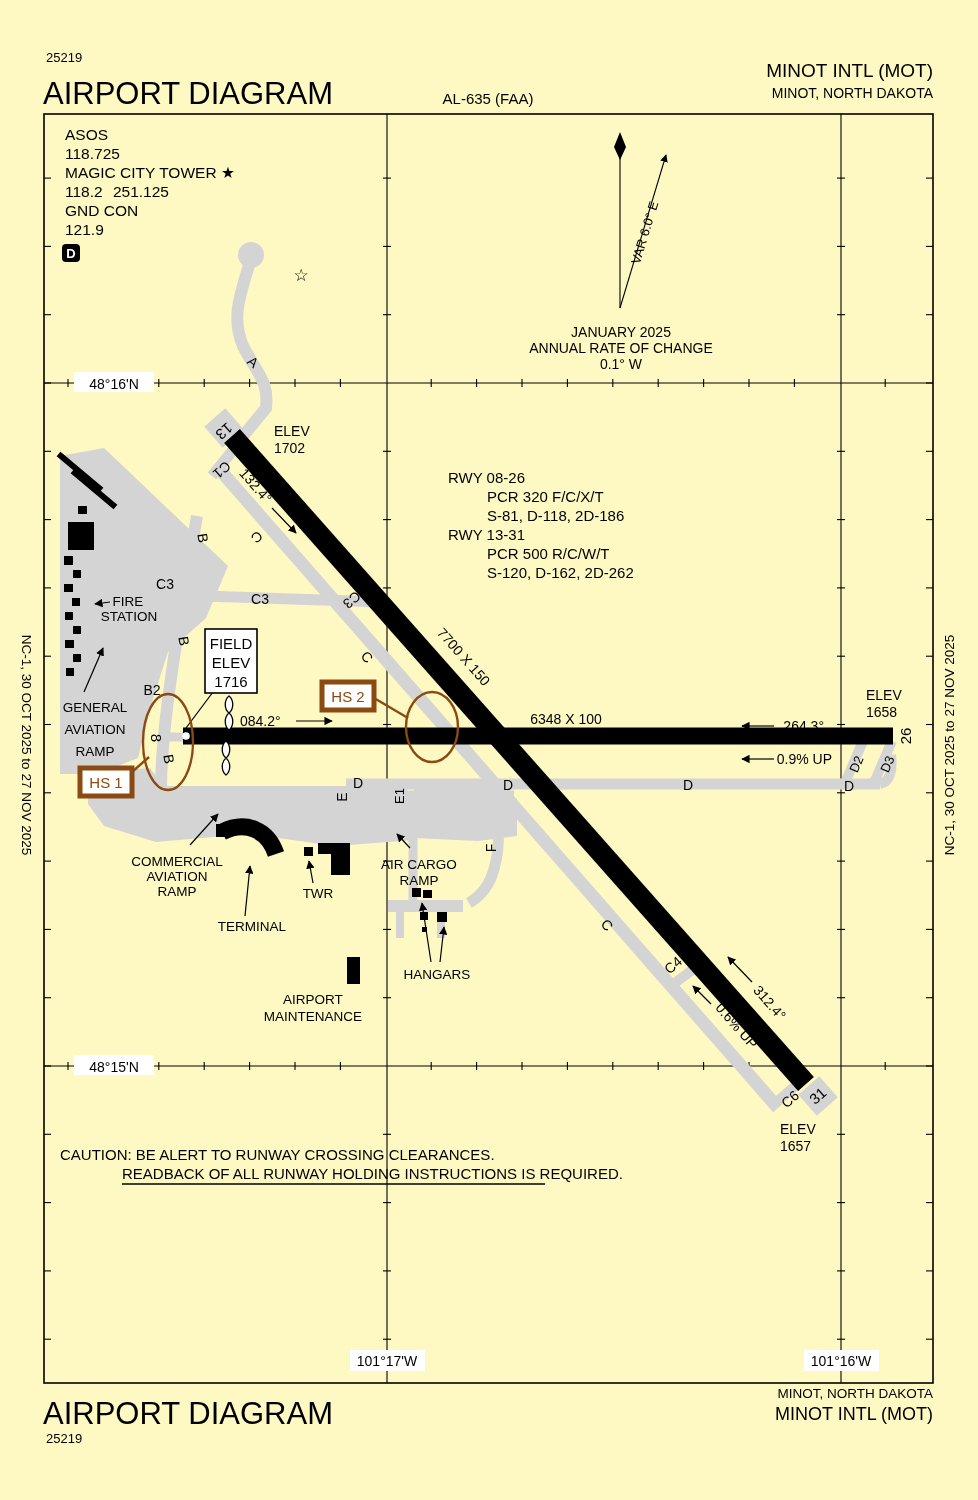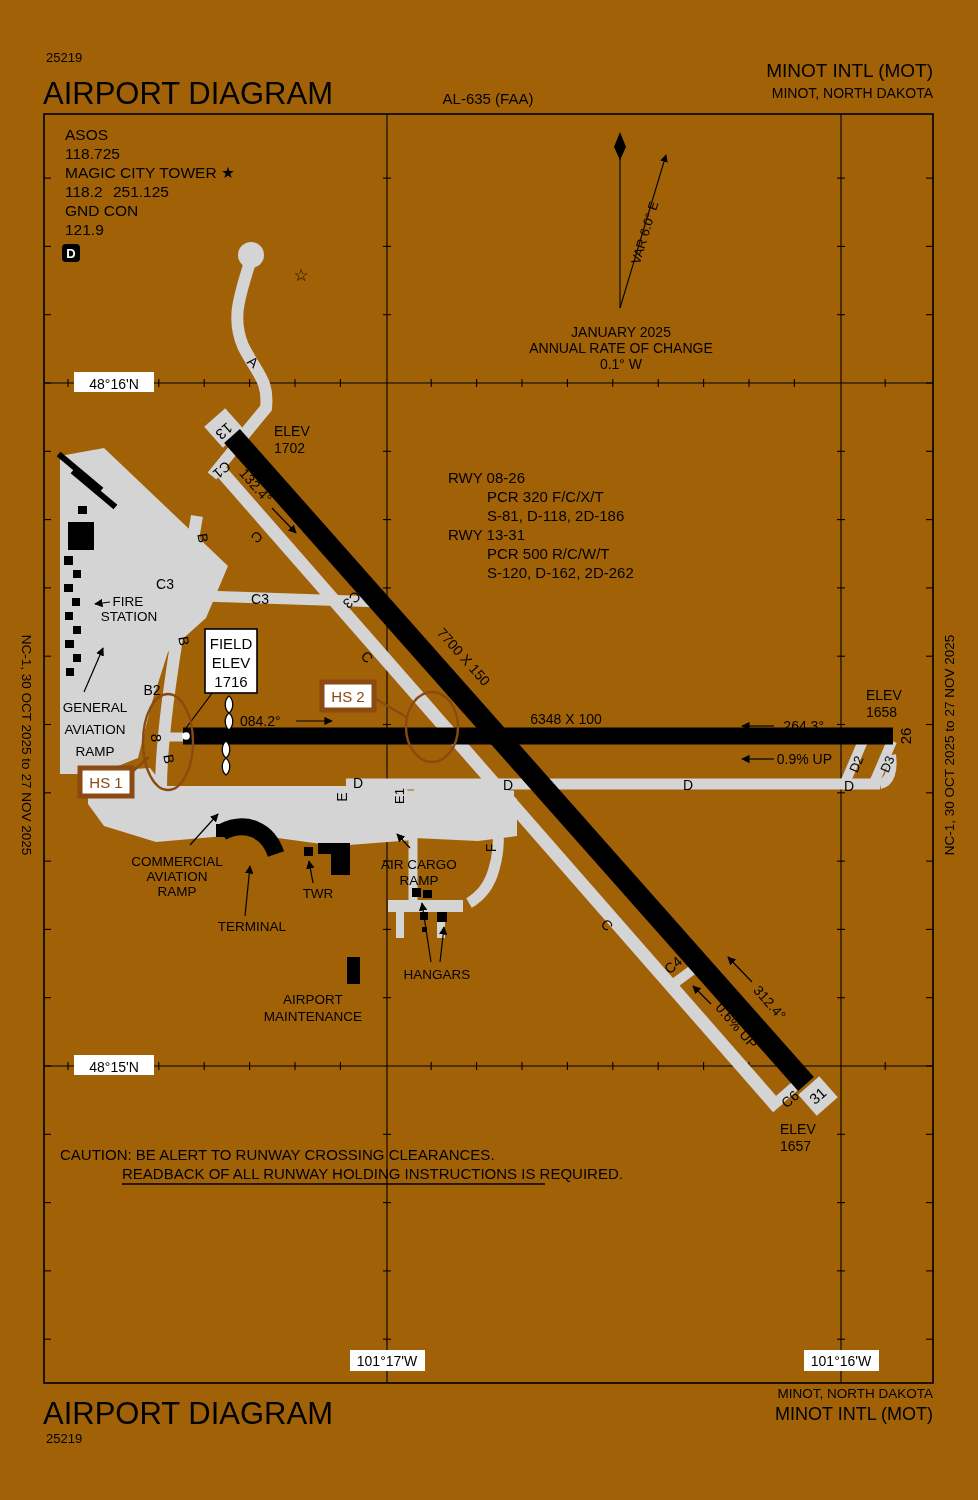--- a/index.html
+++ b/index.html
@@ -1,16 +1,16 @@
 <!DOCTYPE html>
 <html><head>
 <meta charset="utf-8">
 <style>
   html,body{margin:0;padding:0;background:#ffffff;}
-  .page{position:relative;width:978px;height:1500px;background:#a16207;overflow:hidden;}
+  .page{position:relative;width:978px;height:1500px;background:#fef9c3;overflow:hidden;}
   svg text{font-family:"Liberation Sans","DejaVu Sans",sans-serif;fill:#000;}.f13{font-size:13px}.f135{font-size:13.5px}.f14{font-size:14px}
   .f15{font-size:15px}.f155{font-size:15.5px}.f17{font-size:17px}.f18{font-size:18px}
   .f19{font-size:19px}.f31{font-size:31px}
   .mid{text-anchor:middle}.end{text-anchor:end}
   .ws{word-spacing:6px}
   .brownT{fill:#8a4a12;}
   .twyGray{stroke:#d4d4d4;fill:none;}
   .apron{fill:#d4d4d4;stroke:none;}
   .bld{fill:#000;stroke:none;}
   .thin{stroke:#000;stroke-width:1.1;fill:none;}

